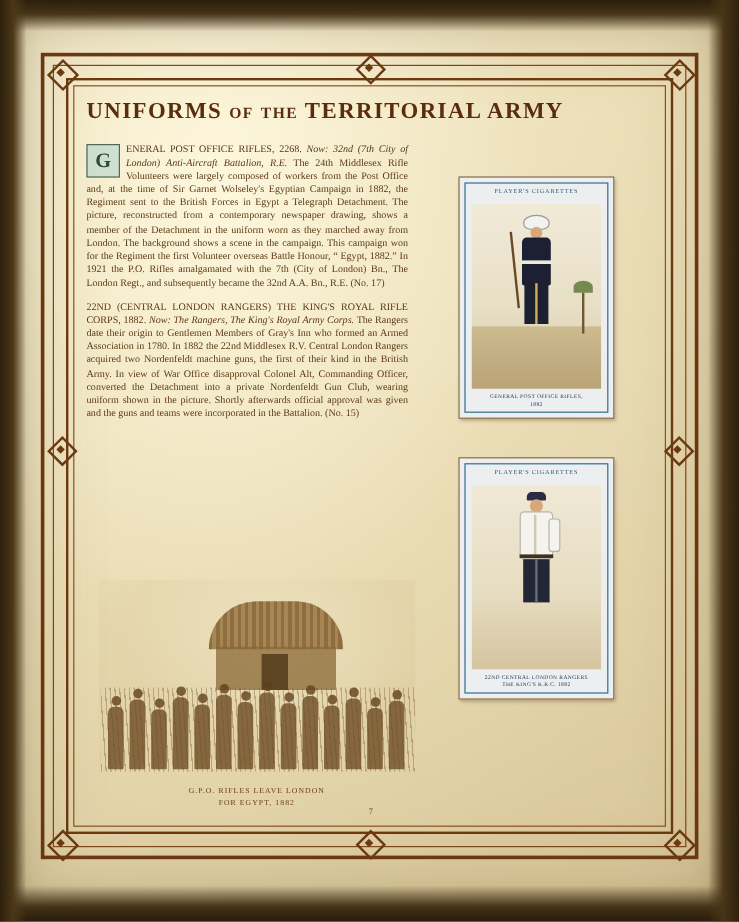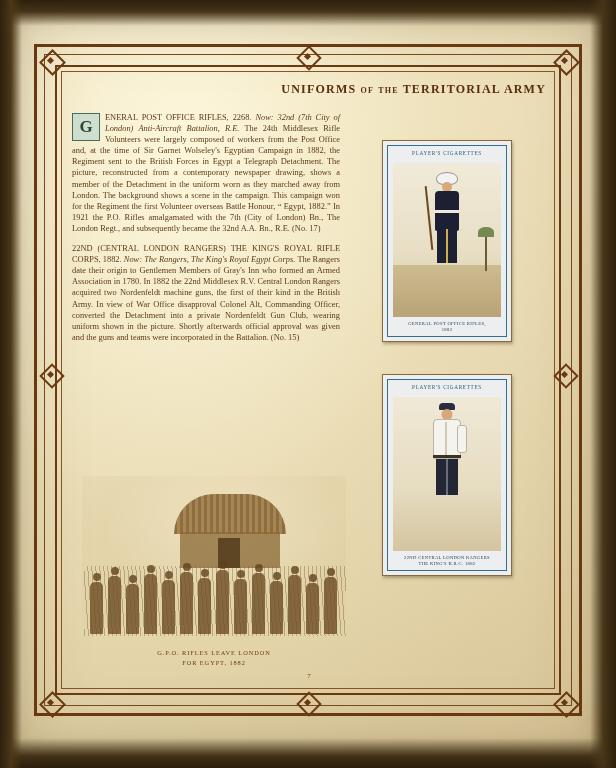--- a/index.html
+++ b/index.html
@@ -53,22 +53,22 @@
     content:"";position:absolute;left:10px;top:10px;width:5px;height:5px;background:#6d3a12;transform:rotate(45deg);
   }
   .side-orn{position:absolute;width:22px;height:22px;z-index:7;}
   .side-orn:before{content:"";position:absolute;left:3px;top:3px;width:14px;height:14px;border:2px solid #6d3a12;transform:rotate(45deg);}
   .side-orn:after{content:"";position:absolute;left:8px;top:8px;width:5px;height:5px;background:#6d3a12;transform:rotate(45deg);}
 
   
   .content{position:absolute;left:72px;top:82px;width:474px;height:596px;z-index:10;}
 
   .title{
-    text-align:right;font-variant:small-caps;color:#5a2d0c;
-    font-size:12px;letter-spacing:1.2px;margin:0 0 6px 0;
+    text-align:left;font-variant:small-caps;color:#5a2d0c;
+    font-size:19px;letter-spacing:1.2px;margin:0 0 6px 0;
     font-family:"Liberation Serif",serif;
   }
   .title-rule{width:100%;height:1px;background:#7a4317;opacity:.0;margin-bottom:8px;}
 
   .cols{position:relative;}
 
   .textcol{
     position:absolute;left:0;top:0;width:268px;
     color:#5c3a14;font-size:8.4px;line-height:1.32;text-align:justify;
     font-family:"Liberation Serif",serif;
@@ -193,21 +193,21 @@
           <span class="dropcap">G</span><span class="smallcaps">ENERAL POST OFFICE RIFLES, 2268.</span>
           <i>Now:</i>
           <i>32nd (7th City of London) Anti-Aircraft Battalion, R.E.</i>
           <span>The 24th Middlesex Rifle Volunteers were largely composed of workers from the Post Office and, at the time of Sir Garnet Wolseley's Egyptian Campaign in 1882, the Regiment sent to the British Forces in Egypt a Telegraph Detachment. The picture, reconstructed from a contemporary newspaper drawing, shows a member of the Detachment in the uniform worn as they marched away from London. The background shows a scene in the campaign. This campaign won for the Regiment the first Volunteer overseas Battle Honour, “ Egypt, 1882.” In 1921 the P.O. Rifles amalgamated with the 7th (City of London) Bn., The London Regt., and subsequently became the 32nd A.A. Bn., R.E.</span>
           <span>(No. 17)</span>
         </p>
 
         <p class="para">
           <span class="smallcaps">22ND (CENTRAL LONDON RANGERS) THE KING'S ROYAL RIFLE CORPS, 1882.</span>
           <i>Now:</i>
-          <i>The Rangers, The King's Royal Egypt Corps.</i>
+          <i>The Rangers, The King's Royal Army Corps.</i>
           <span>The Rangers date their origin to Gentlemen Members of Gray's Inn who formed an Armed Association in 1780. In 1882 the 22nd Middlesex R.V. Central London Rangers acquired two Nordenfeldt machine guns, the first of their kind in the British Army. In view of War Office disapproval Colonel Alt, Commanding Officer, converted the Detachment into a private Nordenfeldt Gun Club, wearing uniform shown in the picture. Shortly afterwards official approval was given and the guns and teams were incorporated in the Battalion.</span>
           <span>(No. 15)</span>
         </p>
 
       </div>
 
       <div class="card" style="left:310px;top:28px;">
         <div class="cardframe"></div>
         <div class="brand">PLAYER'S CIGARETTES</div>
         <div class="scene">

